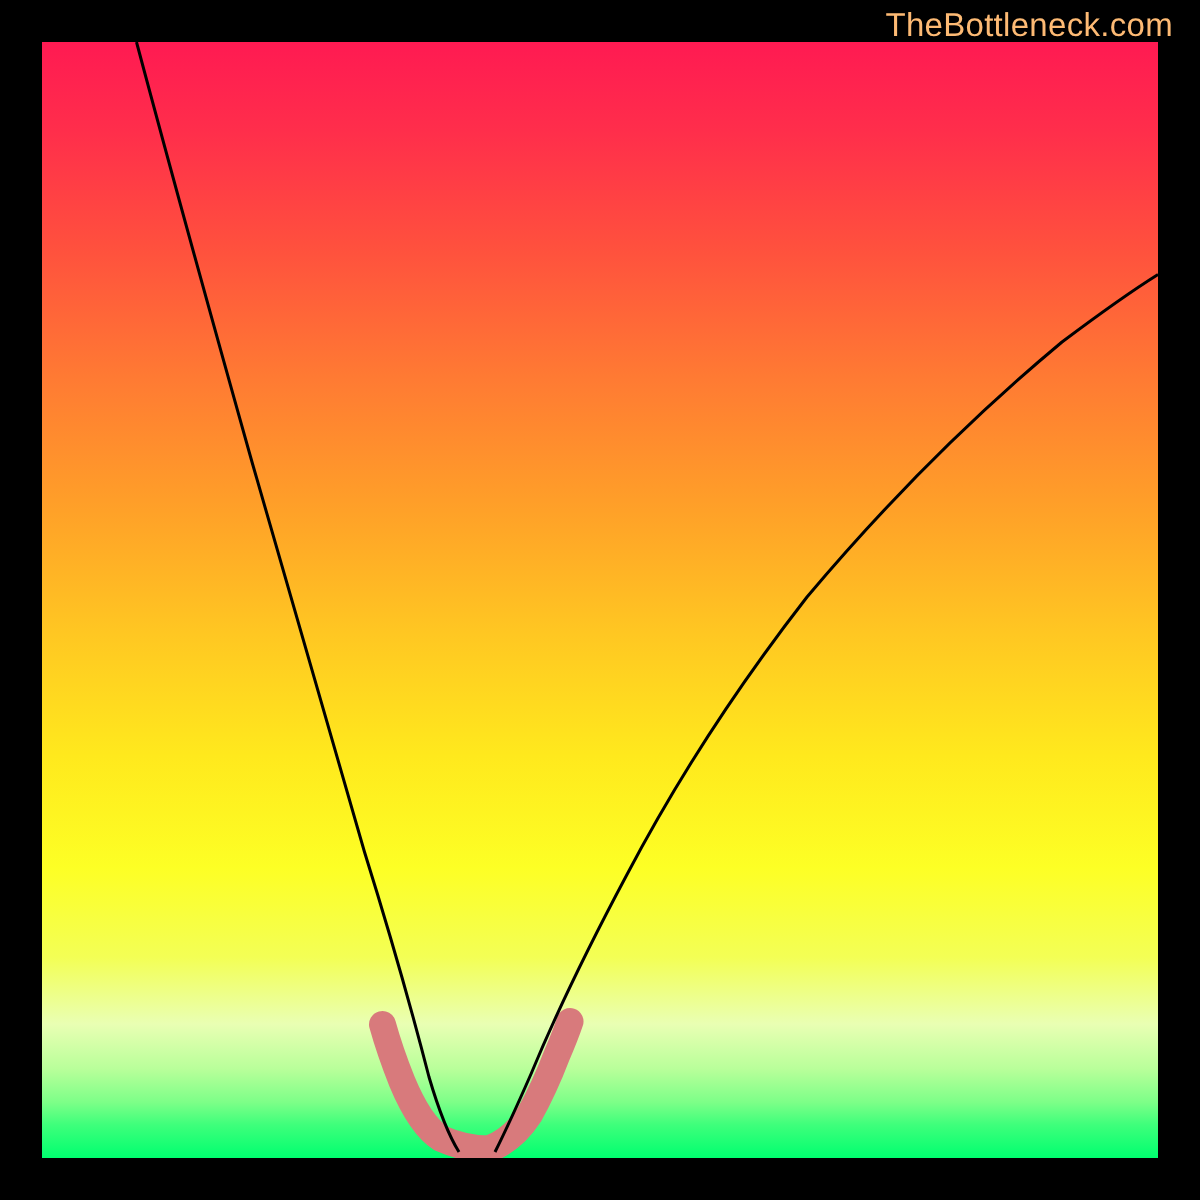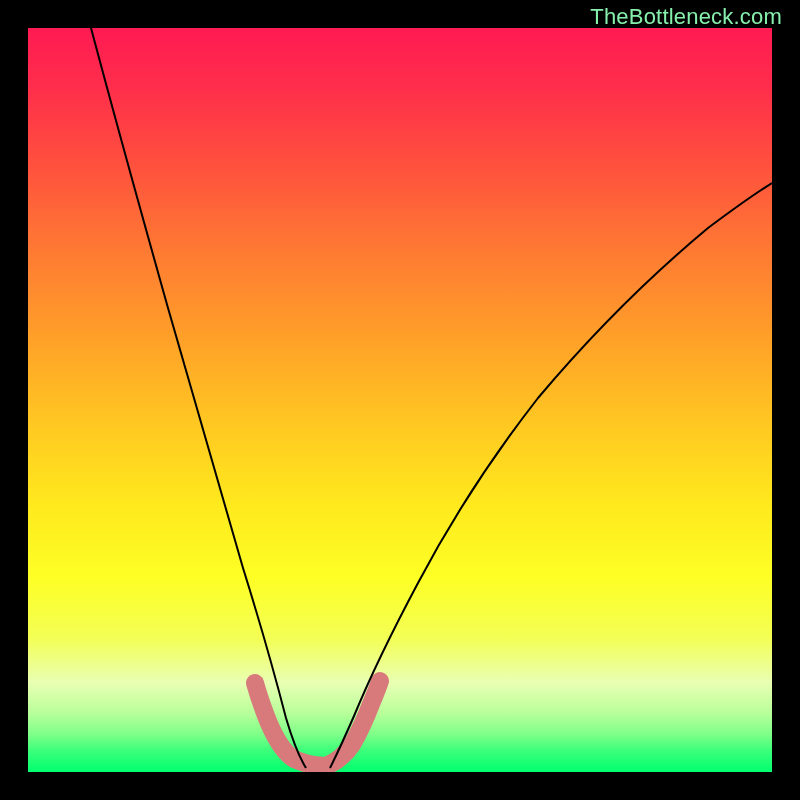--- a/index.html
+++ b/index.html
@@ -37,21 +37,21 @@
       #b9ff9a 92%,
       #7dff88 95%,
       #3fff7b 97%,
       #00ff6f 100%
     );
   }
   .attribution {
     position: absolute;
     top: 4px;
     right: 18px;
-    color: #86efac;
+    color: #fdba74;
     font-size: 22px;
     font-weight: 500;
     letter-spacing: 0.2px;
     z-index: 10;
   }
   svg.plot {
     position: absolute;
     inset: 0;
     width: 100%;
     height: 100%;

